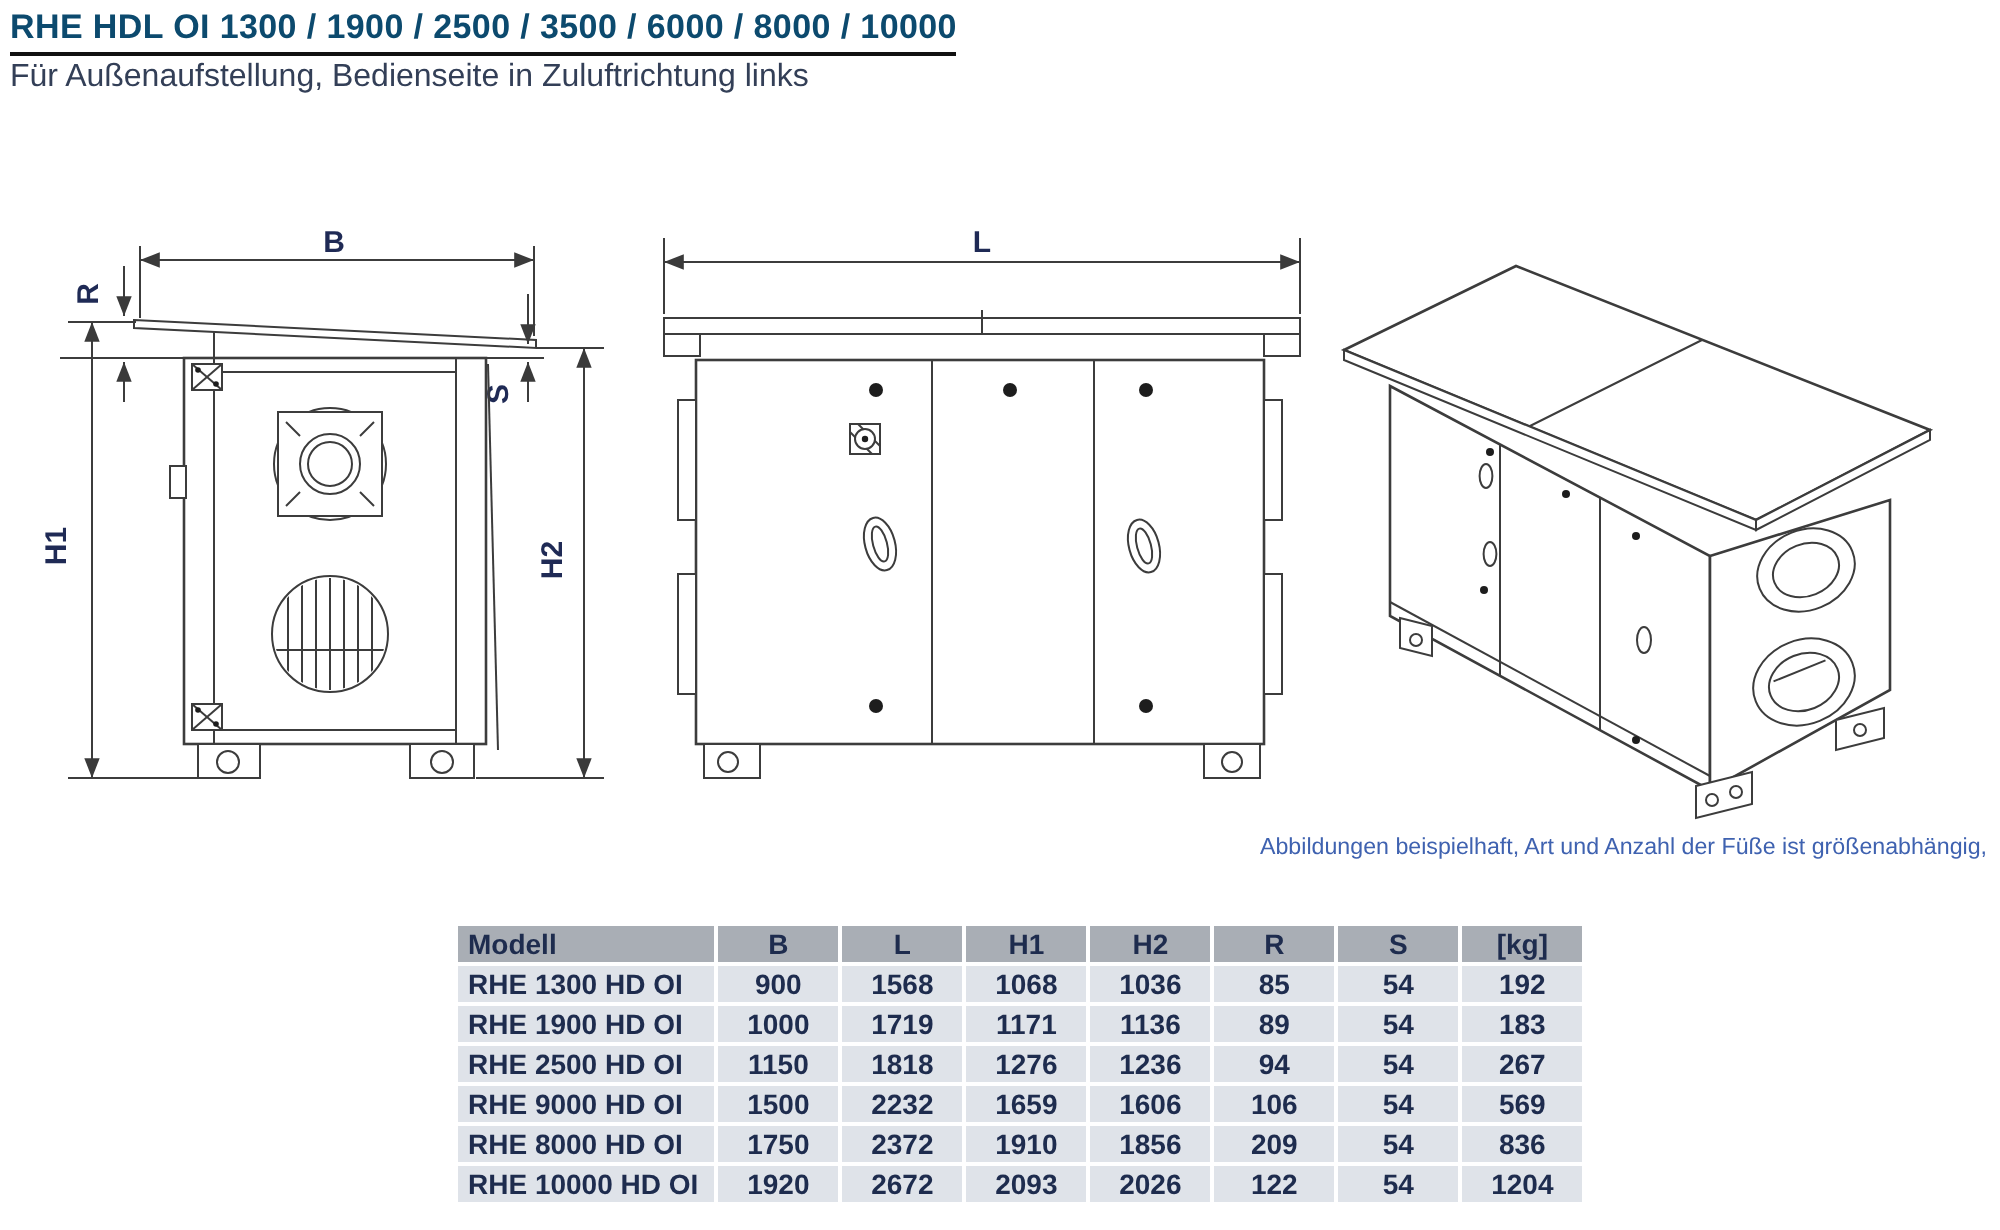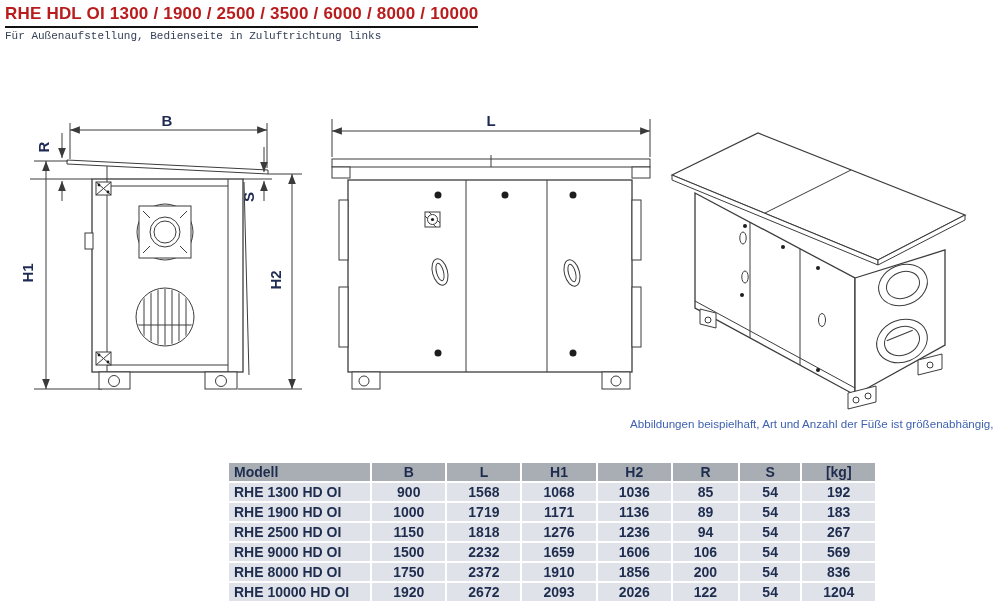--- a/index.html
+++ b/index.html
@@ -1,29 +1,29 @@
 <!DOCTYPE html>
 <html><head>
 <meta charset="utf-8">
 <style>
   html,body{margin:0;padding:0;background:#fff;}
   .page{position:relative;width:1000px;height:615px;background:#ffffff;overflow:hidden;
         font-family:"Liberation Sans",sans-serif;}
   .title{position:absolute;left:5px;top:4px;display:inline-block;
-         font-size:17px;font-weight:bold;color:#b91c1c;letter-spacing:.2px;
+         font-size:17px;font-weight:bold;color:#0c4a6e;letter-spacing:.2px;
          border-bottom:2px solid #111;padding-bottom:2px;}
-  .subtitle{position:absolute;left:5px;top:30px;font-size:11px;color:#333f57;font-family:Liberation Mono, monospace;}
+  .subtitle{position:absolute;left:5px;top:30px;font-size:16px;color:#333f57;}
   .drawing{position:absolute;}
   .note{position:absolute;left:592px;top:416px;width:400px;
         font-size:11.6px;line-height:15px;color:#3f62b0;margin-left:38px;}
   table.dim{position:absolute;left:227px;top:461px;border-collapse:separate;border-spacing:2px;
             font-size:14px;font-weight:700;color:#1e2c4e;}
   table.dim th{background:#a9aeb5;height:15px;padding:1px 4px;font-weight:700;text-align:center;}
   table.dim th.model{text-align:left;padding-left:5px;}
-  table.dim td{background:#dfe3e9;height:15px;padding:1px 21px;text-align:center;white-space:nowrap;}
+  table.dim td{background:#dfe3e9;height:15px;padding:1px 8px;text-align:center;white-space:nowrap;}
   table.dim td.model{text-align:left;padding-left:5px;}
   svg text.dim{font-family:"Liberation Sans",sans-serif;font-size:15px;font-weight:600;fill:#1f2a55;}
   .ln{stroke:#3c3c3c;stroke-width:1;fill:none;}
   .bx{stroke:#3c3c3c;stroke-width:1.3;fill:#fff;}
   .thin{stroke:#3c3c3c;stroke-width:1;fill:#fff;}
   .dot{fill:#1d1d1d;stroke:none;}
 </style>
 </head>
 <body>
 
@@ -299,21 +299,21 @@
           <td>106</td>
           <td>54</td>
           <td>569</td>
         </tr>
         <tr>
           <td class="model">RHE 8000 HD OI</td>
           <td>1750</td>
           <td>2372</td>
           <td>1910</td>
           <td>1856</td>
-          <td>200</td>
+          <td>209</td>
           <td>54</td>
           <td>836</td>
         </tr>
         <tr>
           <td class="model">RHE 10000 HD OI</td>
           <td>1920</td>
           <td>2672</td>
           <td>2093</td>
           <td>2026</td>
           <td>122</td>

